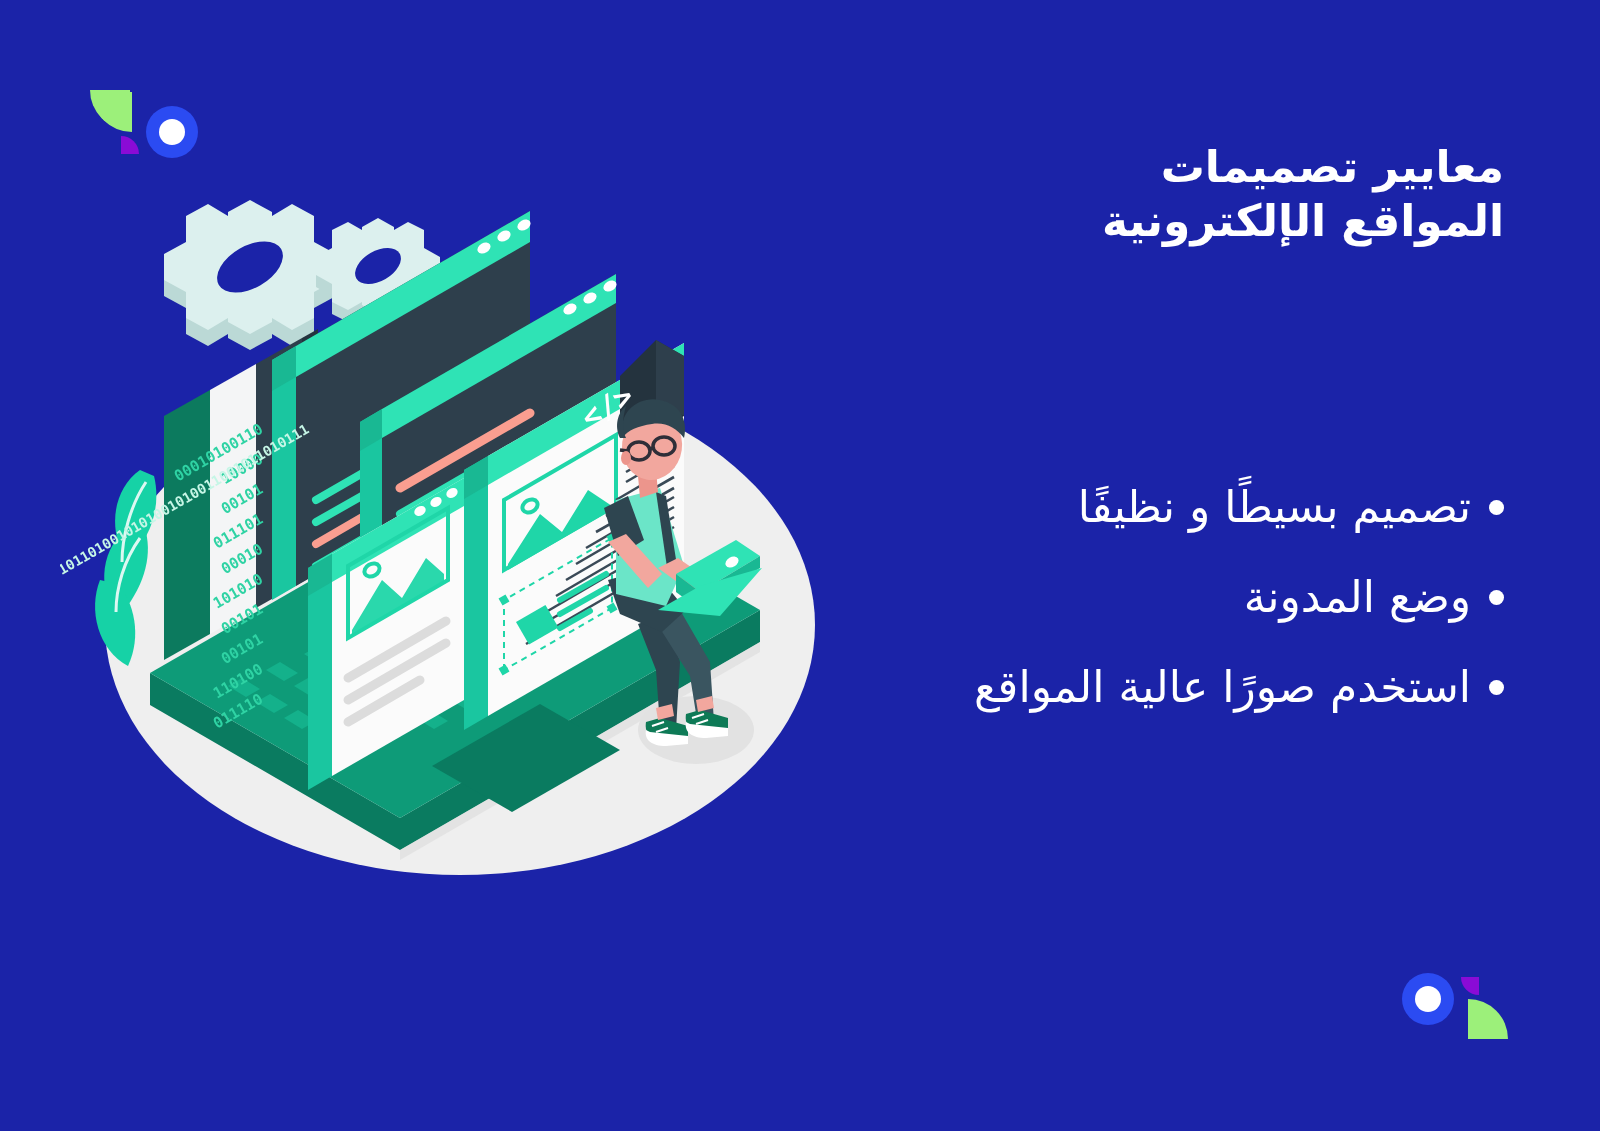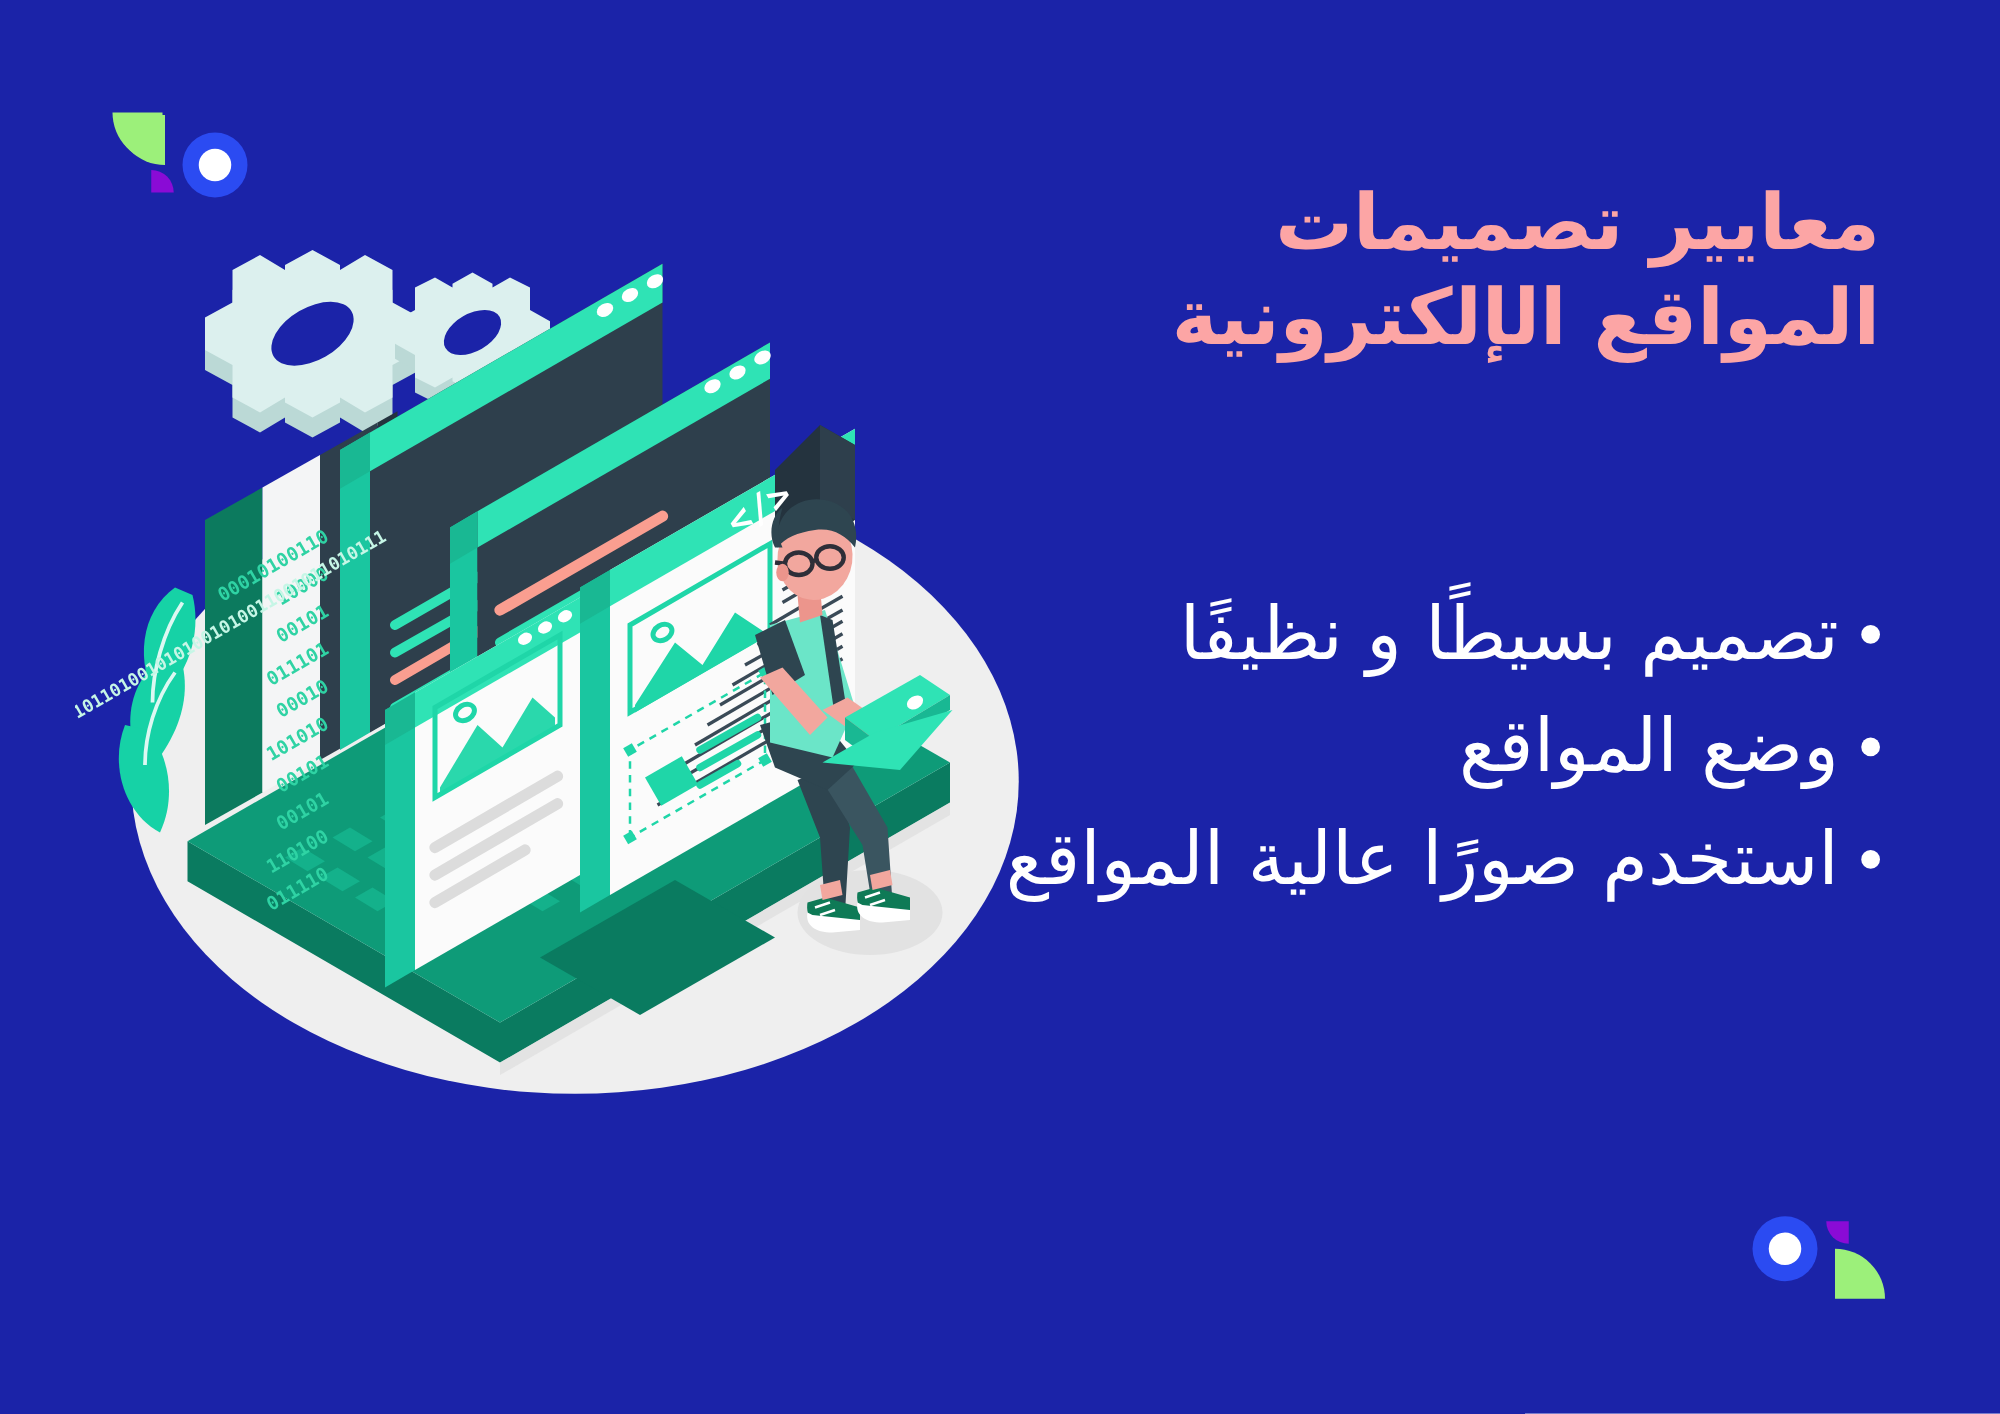--- a/index.html
+++ b/index.html
@@ -31,22 +31,22 @@
   
   .text-col {
     position: absolute;
     right: 96px;
     top: 140px;
     width: 640px;
     text-align: right;
     direction: rtl;
   }
   .headline {
-    color: #fca5a5;
-    font-size: 62px;
+    color: #ffffff;
+    font-size: 44px;
     line-height: 1.22;
     font-weight: 700;
     letter-spacing: -0.5px;
     margin: 0;
     white-space: pre-line;
   }
 
   .bullets {
     position: absolute;
     right: 96px;
@@ -64,21 +64,21 @@
   .bullet-dot {
     flex: 0 0 auto;
     width: 15px;
     height: 15px;
     border-radius: 50%;
     background: #ffffff;
     margin-left: 18px;
   }
   .bullet-text {
     color: #ffffff;
-    font-size: 59px;
+    font-size: 44px;
     line-height: 1.1;
     font-weight: 400;
     white-space: nowrap;
   }
 
   
   .illus {
     position: absolute;
     left: 60px;
     top: 170px;
@@ -119,21 +119,21 @@
 المواقع الإلكترونية</h1>
   </div>
 
   <div class="bullets">
     <div class="bullet-row">
       <span class="bullet-dot"></span>
       <span class="bullet-text">تصميم بسيطًا و نظيفًا</span>
     </div>
     <div class="bullet-row">
       <span class="bullet-dot"></span>
-      <span class="bullet-text">وضع المواقع</span>
+      <span class="bullet-text">وضع المدونة</span>
     </div>
     <div class="bullet-row">
       <span class="bullet-dot"></span>
       <span class="bullet-text">استخدم صورًا عالية المواقع</span>
     </div>
   </div>
 
   <div class="illus">
     <svg viewBox="0 0 790 790" xmlns="http://www.w3.org/2000/svg">
       <defs>

